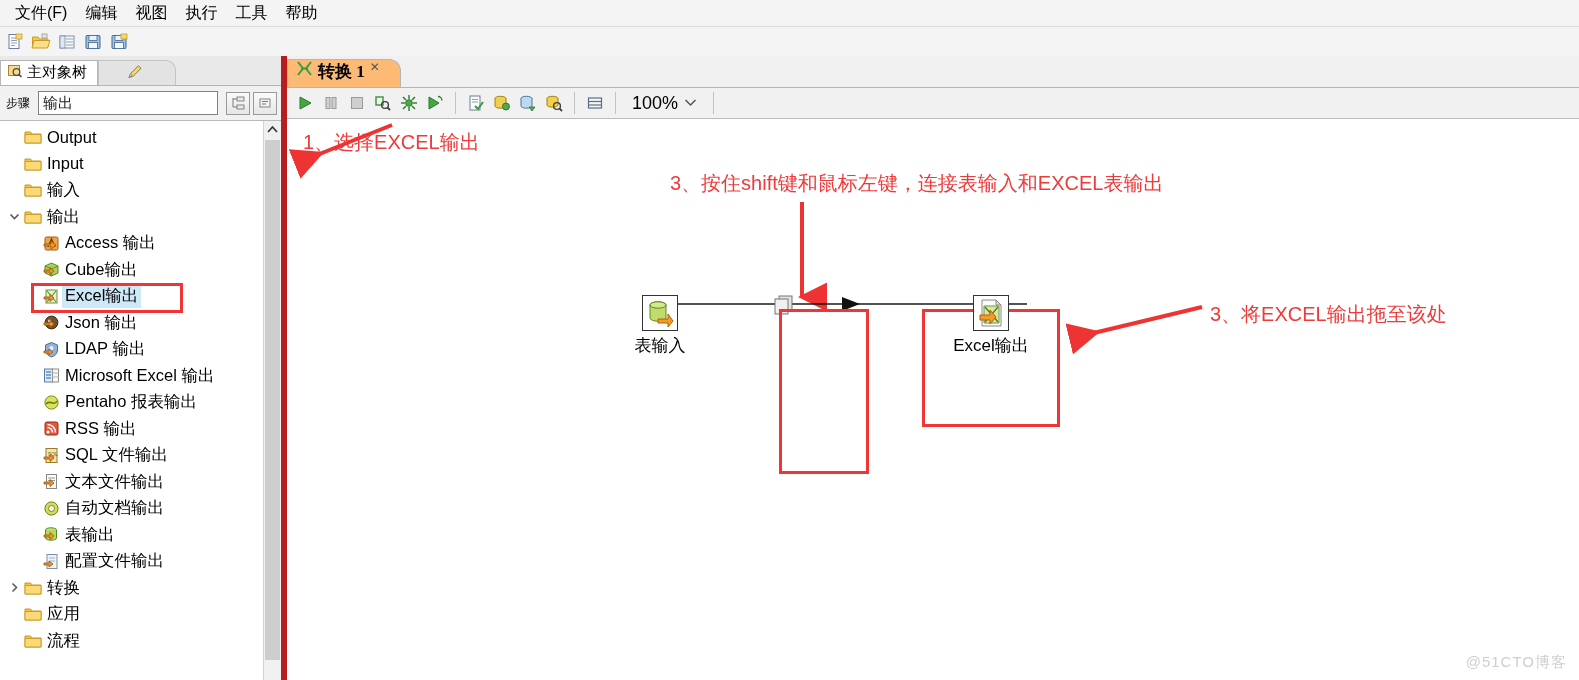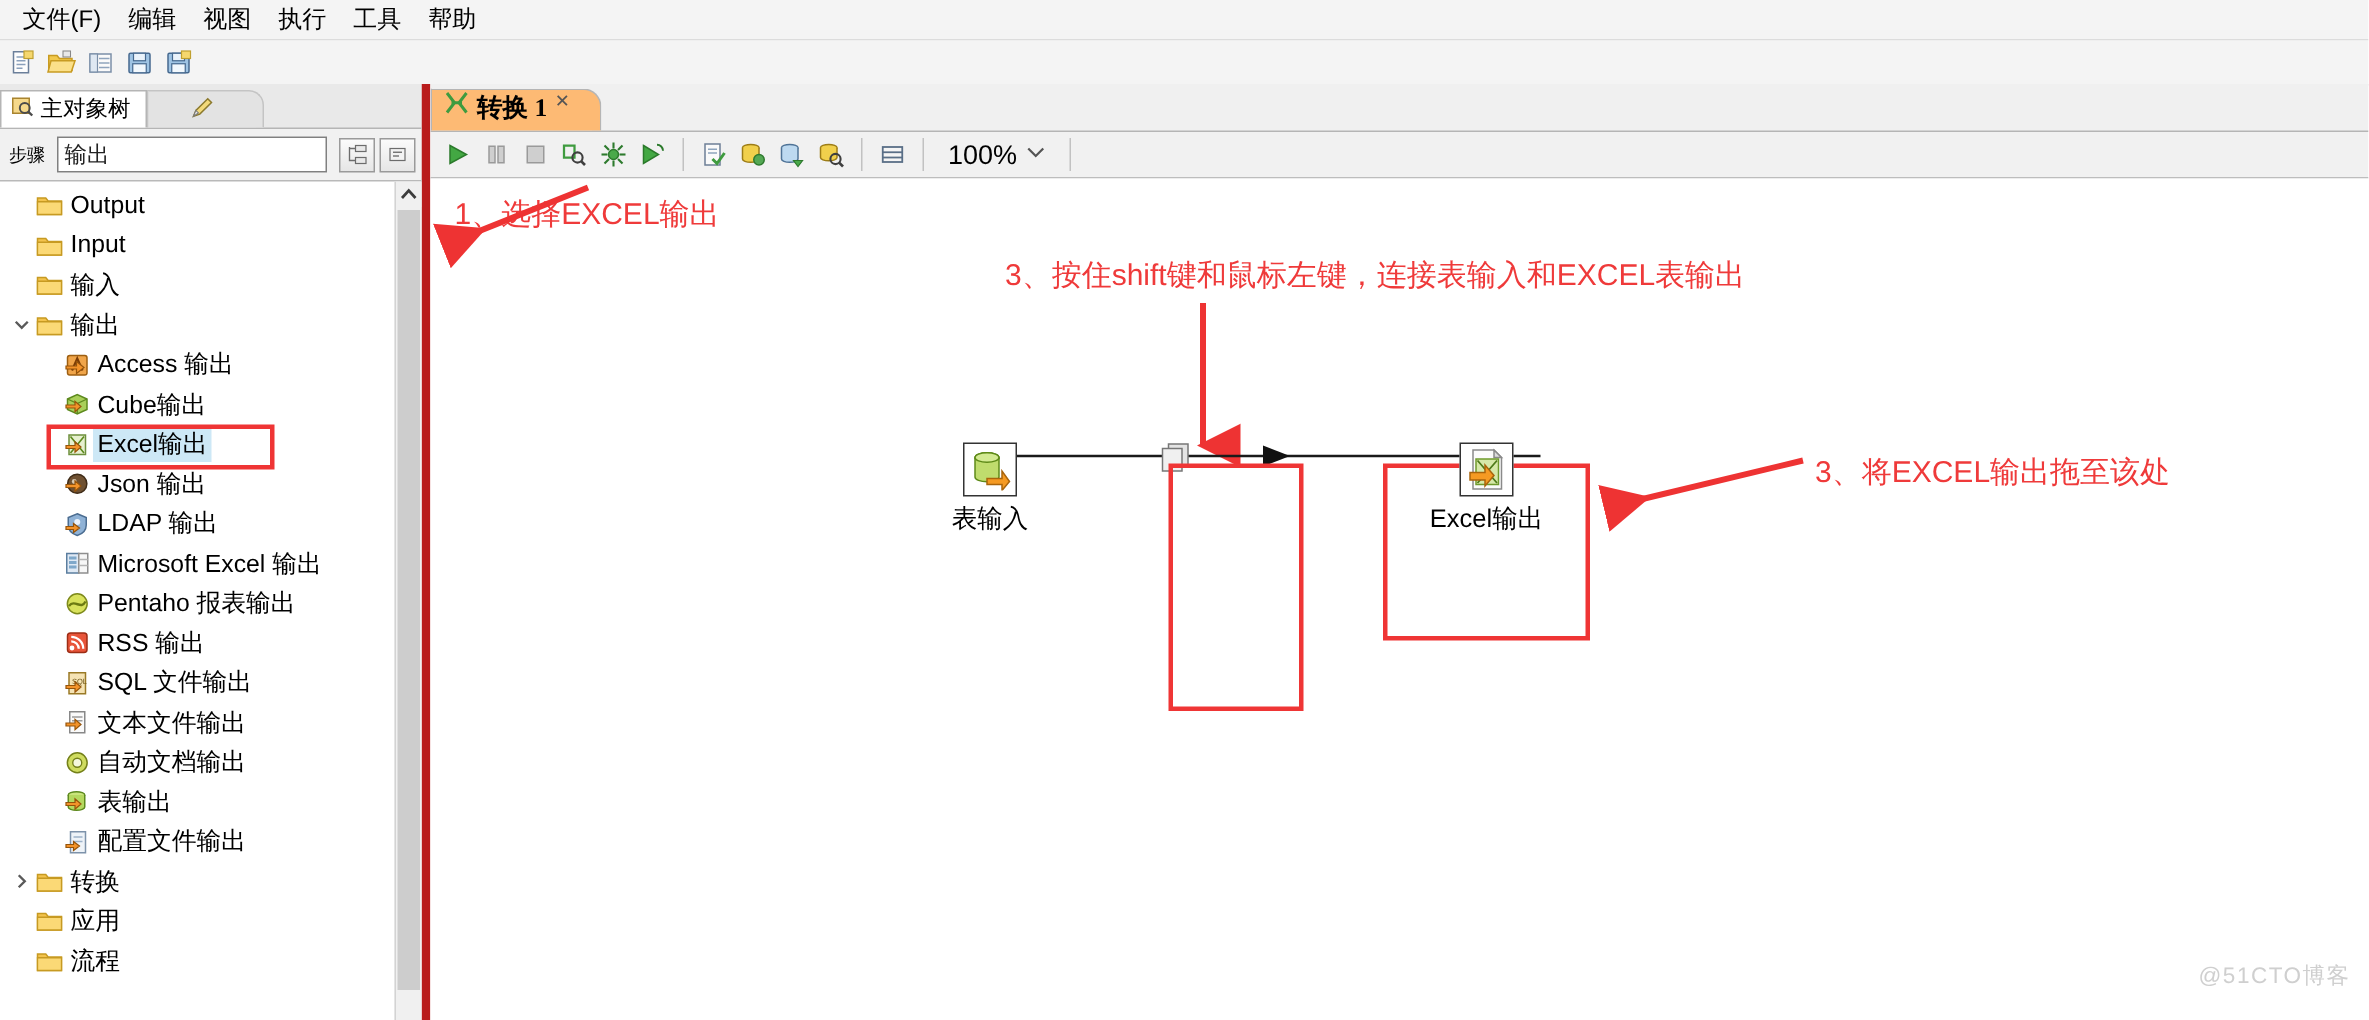--- a/index.html
+++ b/index.html
@@ -250,21 +250,21 @@
     display: flex; align-items: center; justify-content: center;
   }
   .nodebox .nlabel {
     margin-top: 3px;
     font-size: 17px;
     white-space: nowrap;
   }
 
   .watermark {
     position: absolute;
-    right: 12px; bottom: 20px;
+    right: 12px; bottom: 8px;
     font-size: 15px;
     color: #cfcfcf;
     letter-spacing: 1px;
   }
 </style>
 </head>
 <body>
 
 <div class="menubar">
   <div class="mi">文件(F)</div>

